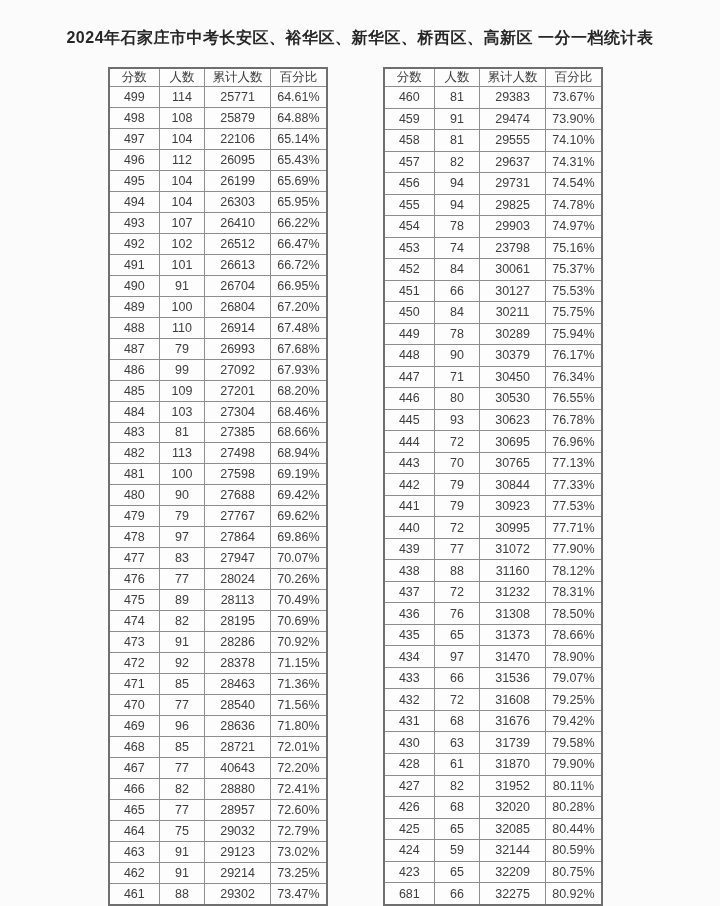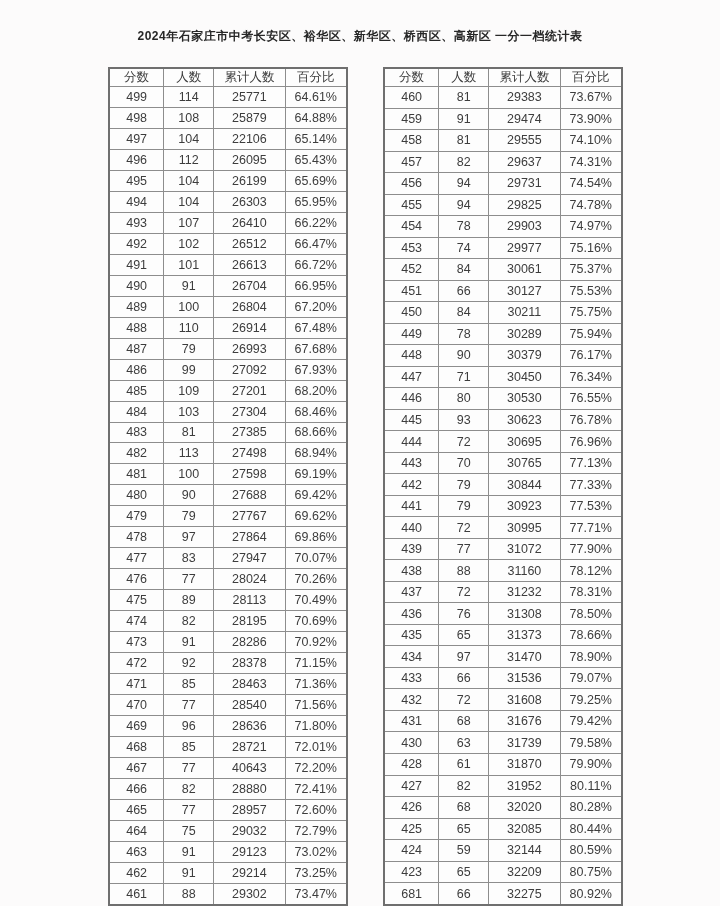--- a/index.html
+++ b/index.html
@@ -14,30 +14,30 @@
     background: #fcfbfb;
     overflow: hidden;
   }
   .title {
     position: absolute;
     top: 28px;
     left: 0;
     width: 100%;
     margin: 0;
     text-align: center;
-    font-size: 12px;
+    font-size: 16px;
     font-weight: bold;
     color: #272727;
     letter-spacing: 0.5px;
     white-space: nowrap;
   }
   table.score-table {
     position: absolute;
     top: 67px;
-    width: 240px;
+    width: 220px;
     height: 839px;
     border-collapse: collapse;
     table-layout: fixed;
     background: #fdfdfd;
     border: 2px solid #6f6f6f;
   }
   table.table-left  { left: 108px; }
   table.table-right { left: 383px; }
   .score-table th, .score-table td {
     border: 1px solid #8d8d8d;
@@ -369,21 +369,21 @@
         </tr>
         <tr>
           <td>454</td>
           <td>78</td>
           <td>29903</td>
           <td>74.97%</td>
         </tr>
         <tr>
           <td>453</td>
           <td>74</td>
-          <td>29977</td>
+          <td>23798</td>
           <td>75.16%</td>
         </tr>
         <tr>
           <td>452</td>
           <td>84</td>
           <td>30061</td>
           <td>75.37%</td>
         </tr>
         <tr>
           <td>451</td>

